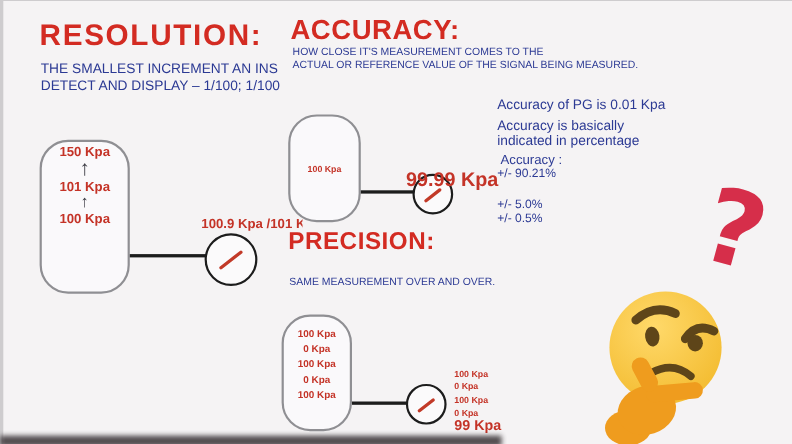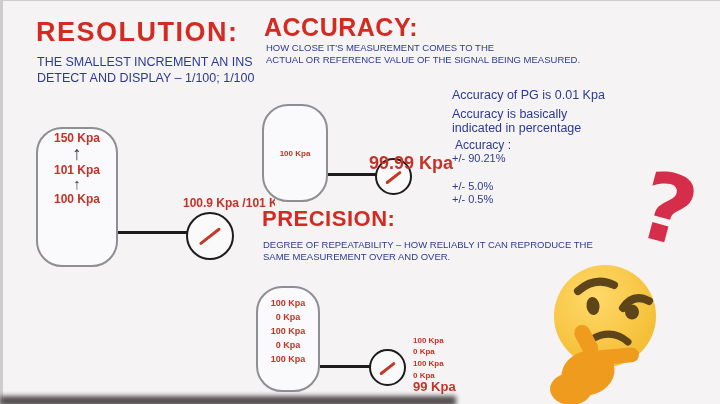--- a/index.html
+++ b/index.html
@@ -80,21 +80,20 @@
 
   <div class="abs navy nowrap" style="left:452px; top:88px; font-size:12.5px;">Accuracy of PG is 0.01 Kpa</div>
   <div class="abs navy nowrap" style="left:452px; top:107px; font-size:12.5px;">Accuracy is basically</div>
   <div class="abs navy nowrap" style="left:452px; top:121px; font-size:12.5px;">indicated in percentage</div>
   <div class="abs navy nowrap" style="left:455px; top:138px; font-size:12px;">Accuracy :</div>
   <div class="abs navy nowrap" style="left:452px; top:152px; font-size:11px;">+/- 90.21%</div>
   <div class="abs navy nowrap" style="left:452px; top:166px; font-size:11px;margin-top:27px;">+/- 0.5%</div>
   <div class="abs navy nowrap" style="left:452px; top:180px; font-size:11px;">+/- 5.0%</div>
 
   <div class="abs red-title" style="left:262px; top:206px; font-size:22px; letter-spacing:0.5px; z-index:2;">PRECISION:</div>
-  <div class="abs navy nowrap" style="left:263px; top:239px; font-size:9.5px; z-index:2;">DEGREE OF REPEATABILITY – HOW RELIABLY IT CAN REPRODUCE THE</div>
   <div class="abs navy nowrap" style="left:263px; top:251px; font-size:9.5px; z-index:2;">SAME MEASUREMENT OVER AND OVER.</div>
 
   <div class="tank" style="left:256px; top:286px; width:64px; height:106px; padding-top:10px; gap:4px; z-index:3;">
     <span class="red-val" style="font-size:9px;">100 Kpa</span>
     <span class="red-val" style="font-size:9px;">0 Kpa</span>
     <span class="red-val" style="font-size:9px;">100 Kpa</span>
     <span class="red-val" style="font-size:9px;">0 Kpa</span>
     <span class="red-val" style="font-size:9px;">100 Kpa</span>
   </div>
   <div class="connector" style="left:320px; top:365px; width:50px;"></div>

